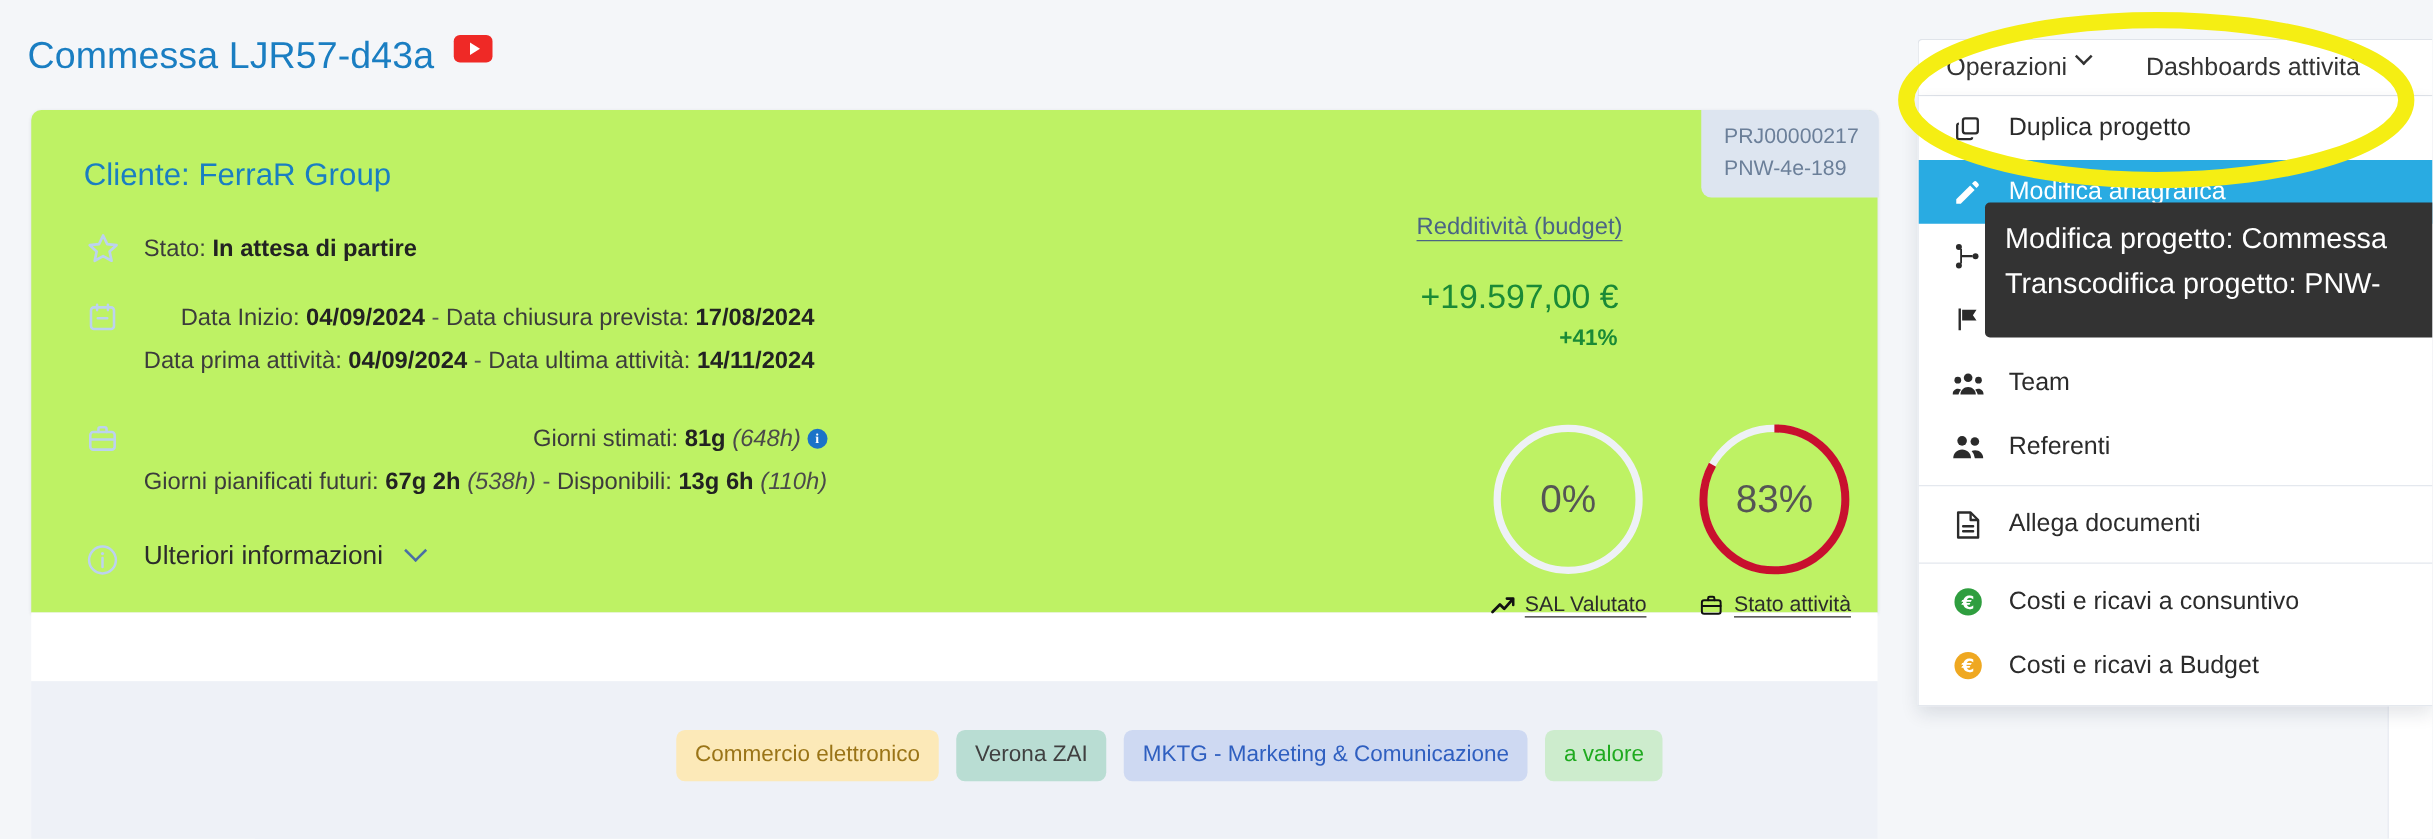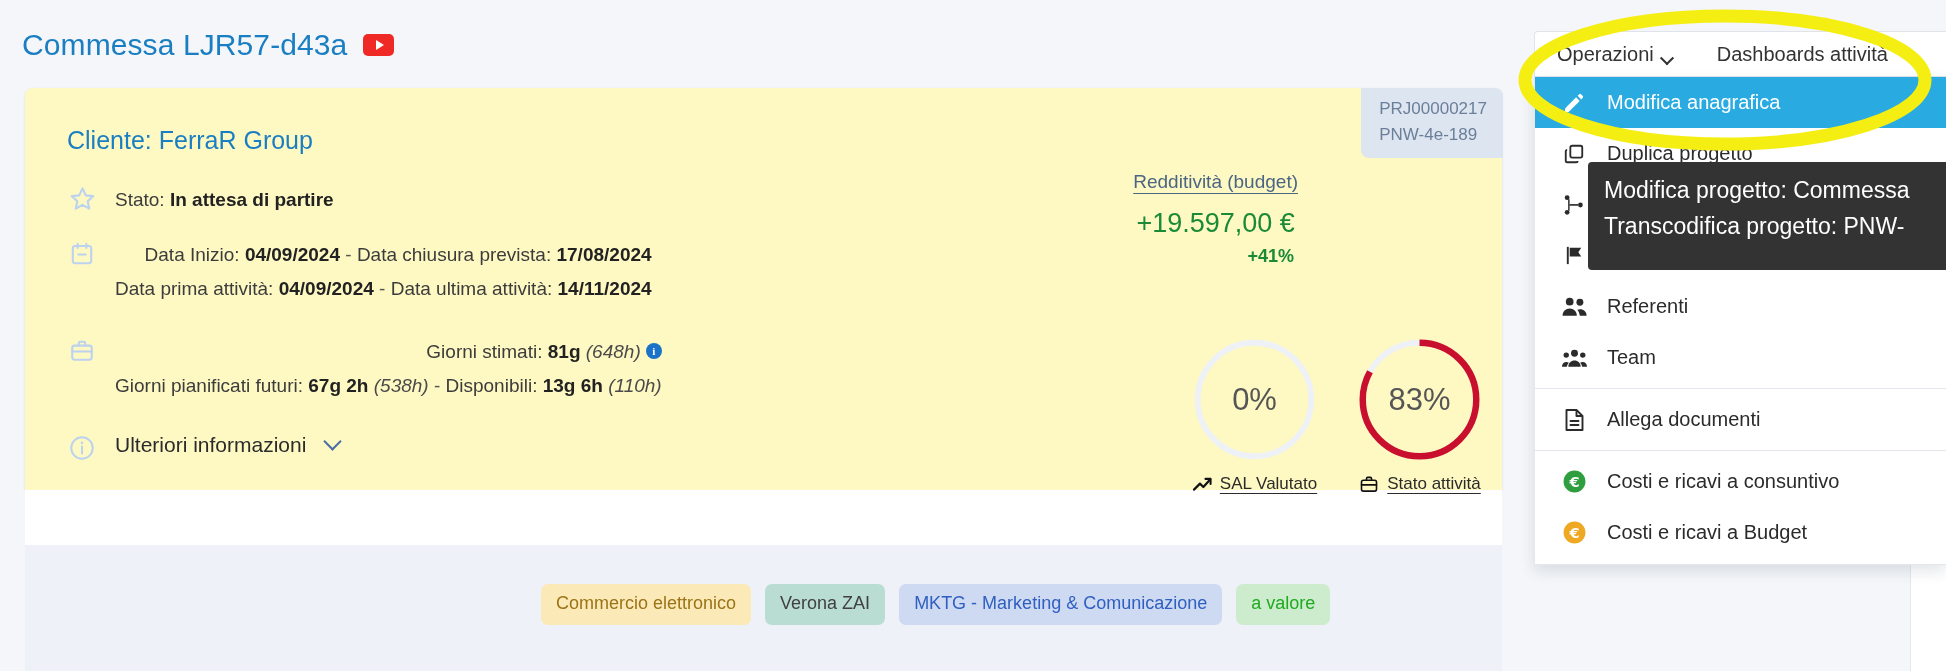--- a/index.html
+++ b/index.html
@@ -8,21 +8,21 @@
     overflow: hidden;
     background: #f4f6f9;
     font-family: "Liberation Sans", sans-serif;
     -webkit-font-smoothing: antialiased;
   }
   #root { position: relative; width: 1946px; height: 671px; }
 
   
   .page-title-row {
     position: absolute; left: 22px; top: 28px;
-    display: flex; align-items: center; gap: 16px;
+    display: flex; gap: 16px;
   }
   .page-title {
     font-size: 30px; color: #1a7ec2; font-weight: 400; letter-spacing: .1px;
     white-space: nowrap;
   }
   .yt-badge {
     width: 31px; height: 22px; background: #ef2926; border-radius: 5px;
     display: flex; align-items: center; justify-content: center;
   }
   .yt-badge .tri {
@@ -30,21 +30,21 @@
     border-left: 8px solid #fff;
     border-top: 5px solid transparent;
     border-bottom: 5px solid transparent;
     margin-left: 2px;
   }
 
   
   .card {
     position: absolute; left: 25px; top: 88px;
     width: 1477px; height: 402px;
-    background: #fef9c3;
+    background: #bef264;
     border-radius: 8px 8px 0 0;
     box-shadow: 0 1px 3px rgba(16,30,54,.10);
   }
   .card-strip {
     position: absolute; left: 25px; top: 490px;
     width: 1477px; height: 55px;
     background: #ffffff;
   }
 
   .client-line {
@@ -95,21 +95,21 @@
 
   
   .redd {
     position: absolute; right: 204px; top: 83px; text-align: center;
   }
   .redd-label {
     font-size: 19px; color: #4b6584; text-decoration: underline;
     text-underline-offset: 5px; white-space: nowrap;
   }
   .redd-value {
-    font-size: 27px; color: #1a8a36; margin-top: 15px; white-space: nowrap;
+    font-size: 27px; color: #1a8a36; margin-top: 29px; white-space: nowrap;
   }
   .redd-pct {
     font-size: 18px; color: #1a8a36; font-weight: 700; margin-top: 7px;
     text-align: right; padding-right: 4px;
   }
 
   
   .donuts { position: absolute; left: 1190px; top: 335px; display: flex; gap: 36px; }
   .donut-wrap { width: 129px; text-align: center; }
   .donut { width: 129px; height: 129px; display: block; }
@@ -148,21 +148,21 @@
   
   .menu-head {
     position: absolute; left: 1534px; top: 31px;
     width: 412px; height: 46px; background: #ffffff;
     border: 1px solid #e0e4ea; border-right: none;
     border-radius: 4px 0 0 0;
     display: flex; align-items: center; padding-left: 22px; gap: 45px;
   }
   .menu-head-item {
     font-size: 20px; color: #333; white-space: nowrap;
-    display: flex; align-items: flex-end; gap: 8px;
+    display: flex; align-items: flex-start; gap: 8px;
   }
   .chev-sm {
     display: inline-block; width: 10px; height: 10px;
     border-right: 2.4px solid #333; border-bottom: 2.4px solid #333;
     transform: rotate(45deg) translate(-2px,-2px);
   }
 
   .menu {
     position: absolute; left: 1534px; top: 77px;
     width: 412px; background: #ffffff;
@@ -362,38 +362,38 @@
       <span>Operazioni</span>
       <span class="chev-sm"></span>
     </div>
     <div class="menu-head-item">
       <span>Dashboards attività</span>
     </div>
   </div>
 
   <div class="menu">
 
+    <div class="mi">
+      <span class="mico">
+        <svg width="22" height="22" viewBox="0 0 24 24" fill="none" stroke="#2b2b2b" stroke-width="2">
+          <rect x="8" y="3" width="13" height="13" rx="2"></rect>
+          <path d="M16 19.5a1.5 1.5 0 0 1-1.5 1.5H4.5A1.5 1.5 0 0 1 3 19.5V9a1.5 1.5 0 0 1 1.5-1.5"></path>
+        </svg>
+      </span>
+      <span>Duplica progetto</span>
+    </div>
+
     <div class="mi active">
       <span class="mico">
         <svg width="24" height="24" viewBox="0 0 24 24" fill="#ffffff">
           <path d="M3 17.4 14.1 6.3l3.6 3.6L6.6 21H3z"></path>
           <path d="M15.6 4.8 17 3.4a1.6 1.6 0 0 1 2.3 0l1.3 1.3a1.6 1.6 0 0 1 0 2.3l-1.4 1.4z"></path>
         </svg>
       </span>
       <span>Modifica anagrafica</span>
-    </div>
-
-    <div class="mi">
-      <span class="mico">
-        <svg width="22" height="22" viewBox="0 0 24 24" fill="none" stroke="#2b2b2b" stroke-width="2">
-          <rect x="8" y="3" width="13" height="13" rx="2"></rect>
-          <path d="M16 19.5a1.5 1.5 0 0 1-1.5 1.5H4.5A1.5 1.5 0 0 1 3 19.5V9a1.5 1.5 0 0 1 1.5-1.5"></path>
-        </svg>
-      </span>
-      <span>Duplica progetto</span>
     </div>
 
     <div class="mi">
       <span class="mico">
         <svg width="22" height="22" viewBox="0 0 24 24" fill="#2b2b2b">
           <circle cx="4.5" cy="4" r="2.6"></circle>
             <circle cx="4.5" cy="20" r="2.6"></circle>
           <circle cx="19" cy="12" r="2.6"></circle>
           <path d="M5.6 5.6h1.6v12.8H5.6z" fill="#2b2b2b"></path>
           <path d="M7 11h9.5v1.8H7z" fill="#2b2b2b"></path>
@@ -403,48 +403,48 @@
     </div>
 
     <div class="mi">
       <span class="mico">
         <svg width="23" height="23" viewBox="0 0 24 24" fill="#2b2b2b">
           <path d="M4 3h2v18H4z"></path>
           <path d="M7 4h12l-3 4.5L19 13H7z"></path>
         </svg>
       </span>
       <span>Milestones: 3</span>
-    </div>
-
-    <div class="mi">
-      <span class="mico">
-        <svg width="25" height="21" viewBox="0 0 26 21" fill="#2b2b2b">
-          <circle cx="8" cy="5.5" r="4"></circle>
-            <circle cx="18.6" cy="6" r="3.6"></circle>
-          <path d="M0.6 20c0-4.2 3.3-7.3 7.4-7.3s7.4 3.1 7.4 7.3z"></path>
-          <path d="M25.6 20c0-3.8-3-6.6-6.8-6.6-1 0-2 .2-2.9.6A9.7 9.7 0 0 1 18.6 20z"></path>
-        </svg>
-      </span>
-      <span>Referenti</span>
     </div>
 
     <div class="mi">
       <span class="mico">
         <svg width="25" height="22" viewBox="0 0 26 22" fill="#2b2b2b">
           <circle cx="13" cy="6" r="3.6"></circle>
             <circle cx="4.4" cy="8" r="2.8"></circle>
             <circle cx="21.6" cy="8" r="2.8"></circle>
           <path d="M6.6 20c0-3.6 2.9-6.3 6.4-6.3s6.4 2.7 6.4 6.3z"></path>
           <path d="M0 20c0-2.8 2-4.9 4.5-4.9 1 0 1.9.3 2.6.8A8.6 8.6 0 0 0 5 20z"></path>
           <path d="M26 20c0-2.8-2-4.9-4.5-4.9-1 0-1.9.3-2.6.8A8.6 8.6 0 0 1 21 20z"></path>
         </svg>
       </span>
       <span>Team</span>
     </div>
 
+    <div class="mi">
+      <span class="mico">
+        <svg width="25" height="21" viewBox="0 0 26 21" fill="#2b2b2b">
+          <circle cx="8" cy="5.5" r="4"></circle>
+            <circle cx="18.6" cy="6" r="3.6"></circle>
+          <path d="M0.6 20c0-4.2 3.3-7.3 7.4-7.3s7.4 3.1 7.4 7.3z"></path>
+          <path d="M25.6 20c0-3.8-3-6.6-6.8-6.6-1 0-2 .2-2.9.6A9.7 9.7 0 0 1 18.6 20z"></path>
+        </svg>
+      </span>
+      <span>Referenti</span>
+    </div>
+
     <div class="mi-sep"></div>
 
     <div class="mi">
       <span class="mico">
         <svg width="21" height="24" viewBox="0 0 20 24" fill="none" stroke="#2b2b2b" stroke-width="1.9" stroke-linejoin="round">
           <path d="M2 2h10l6 6v14H2z"></path>
           <path d="M12 2v6h6"></path>
           <path d="M6 13h8M6 17h8" stroke-linecap="round"></path>
         </svg>
       </span>

